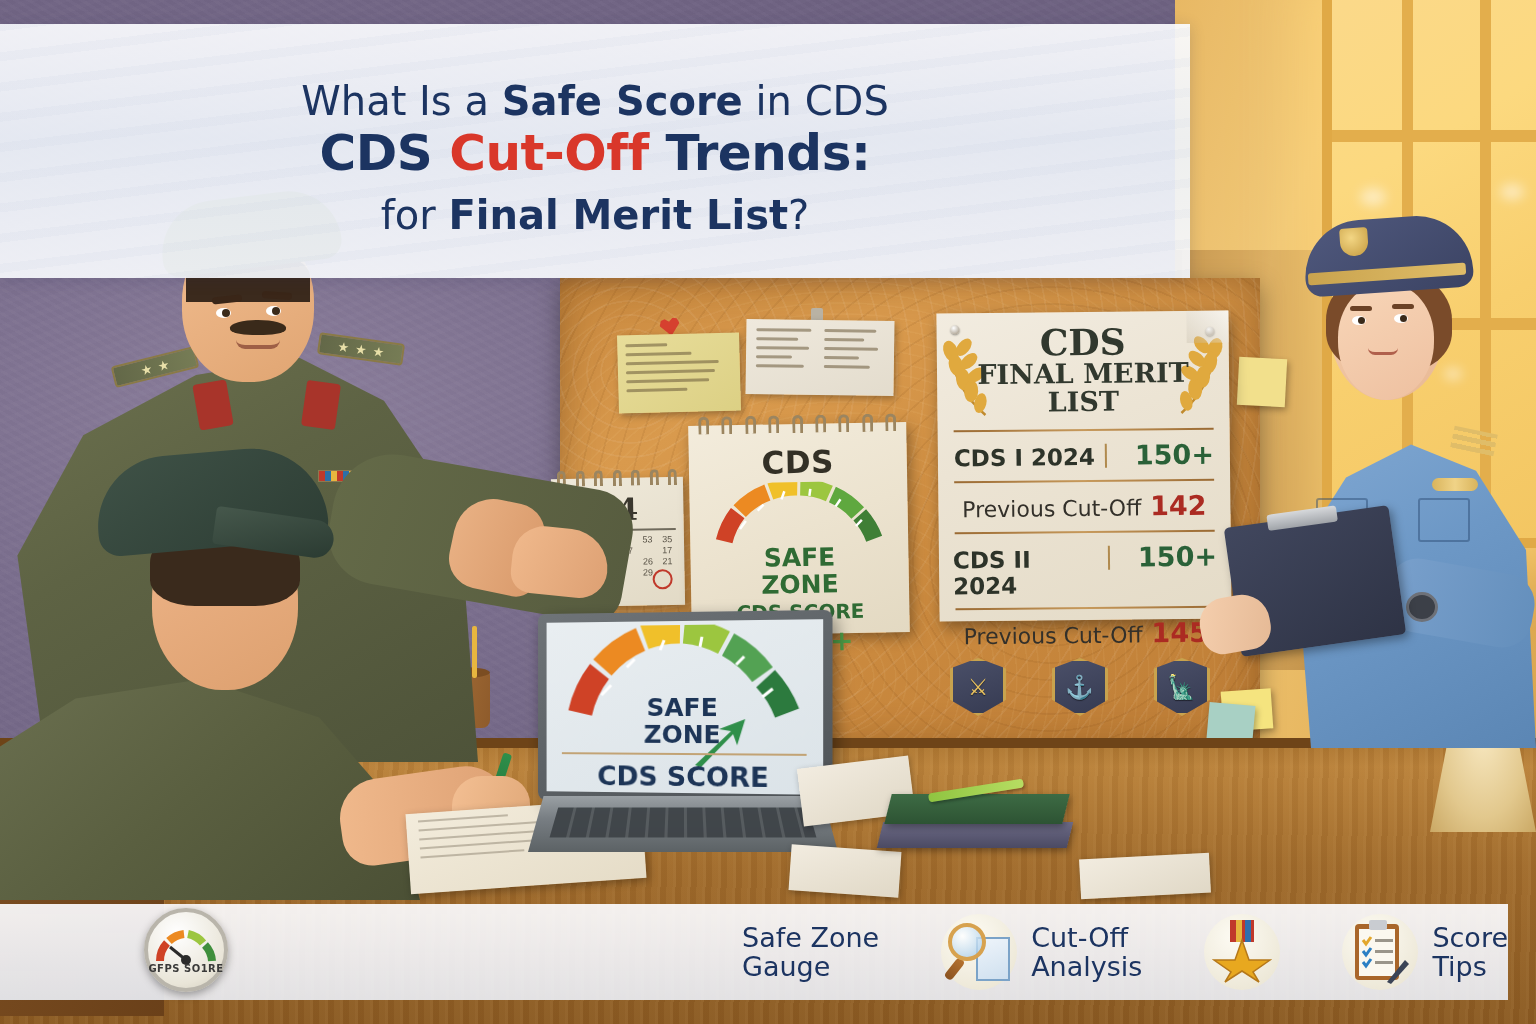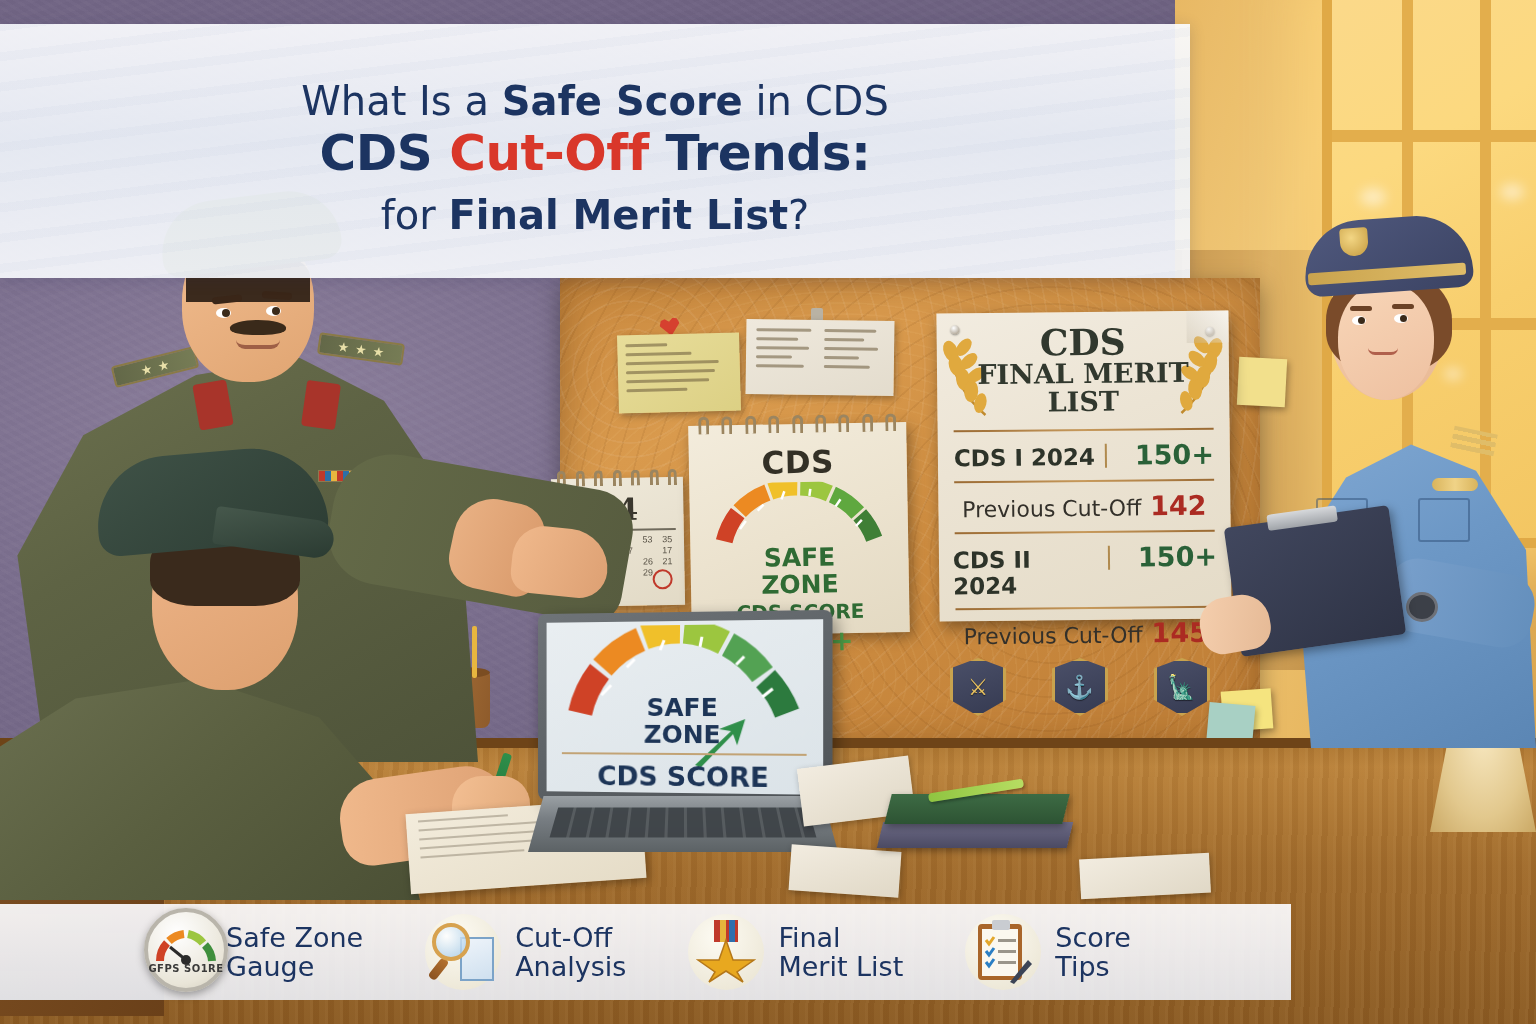--- a/index.html
+++ b/index.html
@@ -301,23 +301,23 @@
   .t-line { position:relative; z-index:2; text-align:center; white-space:nowrap; font-family:"DejaVu Sans", sans-serif; }
   .t1 { font-size:50px; font-weight:bold; color:#1c3461; letter-spacing:-.5px; }
   .t1 .red { color:#d9372a; }
   .t2 { font-size:40px; color:#1c3461; margin-top:14px; }
   .t2 b { font-weight:bold; }
   .t3 { font-size:40px; color:#1c3461; margin-top:10px; }
   .t3 b { font-weight:bold; }
 
   
   .bottombar {
-    position:absolute; left:0; bottom:24px; width:1291px; height:96px;
+    position:absolute; left:0; bottom:24px; width:1508px; height:96px;
     background:linear-gradient(180deg, rgba(252,252,255,.92), rgba(236,240,248,.90));
-    display:flex; align-items:center; padding-left:100px; gap:62px;
+    display:flex; align-items:center; padding-left:100px; gap:62px;justify-content:flex-end;
   }
   .bb-item { display:flex; align-items:center; gap:14px; }
   .bb-ico { width:76px; height:76px; border-radius:50%; position:relative; flex:none;
     display:flex; align-items:center; justify-content:center;
     background:radial-gradient(circle at 40% 30%, #fdfbf3, #e8e2cf); }
   .bb-lbl { font-family:"DejaVu Sans", sans-serif; font-size:27px; color:#1c3461; line-height:1.08; }
 
   .badge-gauge { position:absolute; left:144px; bottom:32px; width:84px; height:84px; border-radius:50%;
     background:radial-gradient(circle at 38% 28%, #ffffff, #e9e5d8 70%, #cfcabb);
     border:4px solid #b9b5ab; box-shadow:0 3px 8px rgba(0,0,0,.35); display:flex; flex-direction:column; align-items:center; justify-content:center; }
@@ -722,24 +722,20 @@
 
     <div class="bb-item">
       <div class="bb-ico">
         <svg width="60" height="64" viewBox="0 0 60 64">
           <rect x="18" y="0" width="24" height="22" fill="#c0392b"></rect>
           <rect x="24" y="0" width="6" height="22" fill="#e6b53c"></rect>
           <rect x="33" y="0" width="6" height="22" fill="#2f6fae"></rect>
           <path d="M30 20 L37 40 L58 40 L41 52 L47 62 L30 51 L13 62 L19 52 L2 40 L23 40 Z" fill="#e8a81f" stroke="#b5781a" stroke-width="1.5"></path>
         </svg>
       </div>
-      <div class="bb-lbl">
-        <div>Final</div>
-        <div>Merit List</div>
-      </div>
     </div>
 
     <div class="bb-item">
       <div class="bb-ico">
         <svg width="58" height="64" viewBox="0 0 58 64">
           <rect x="4" y="4" width="44" height="56" rx="4" fill="#a9662a"></rect>
           <rect x="8" y="9" width="36" height="47" fill="#fbf8ef"></rect>
           <rect x="18" y="0" width="18" height="10" rx="2" fill="#c9ccd1"></rect>
           <g fill="#e3a72c">
               <path d="M12 20 l3 4 5-7" stroke="#e3a72c" stroke-width="3" fill="none"></path>

